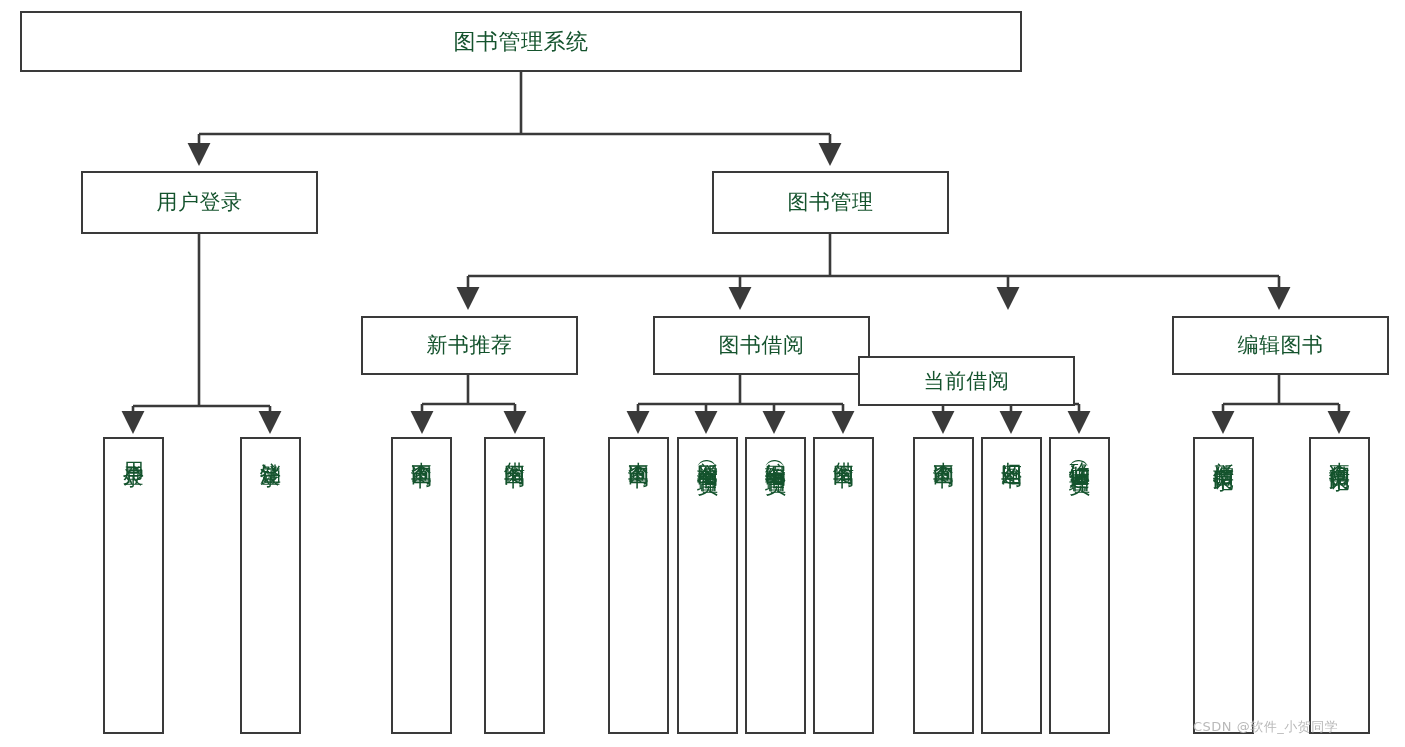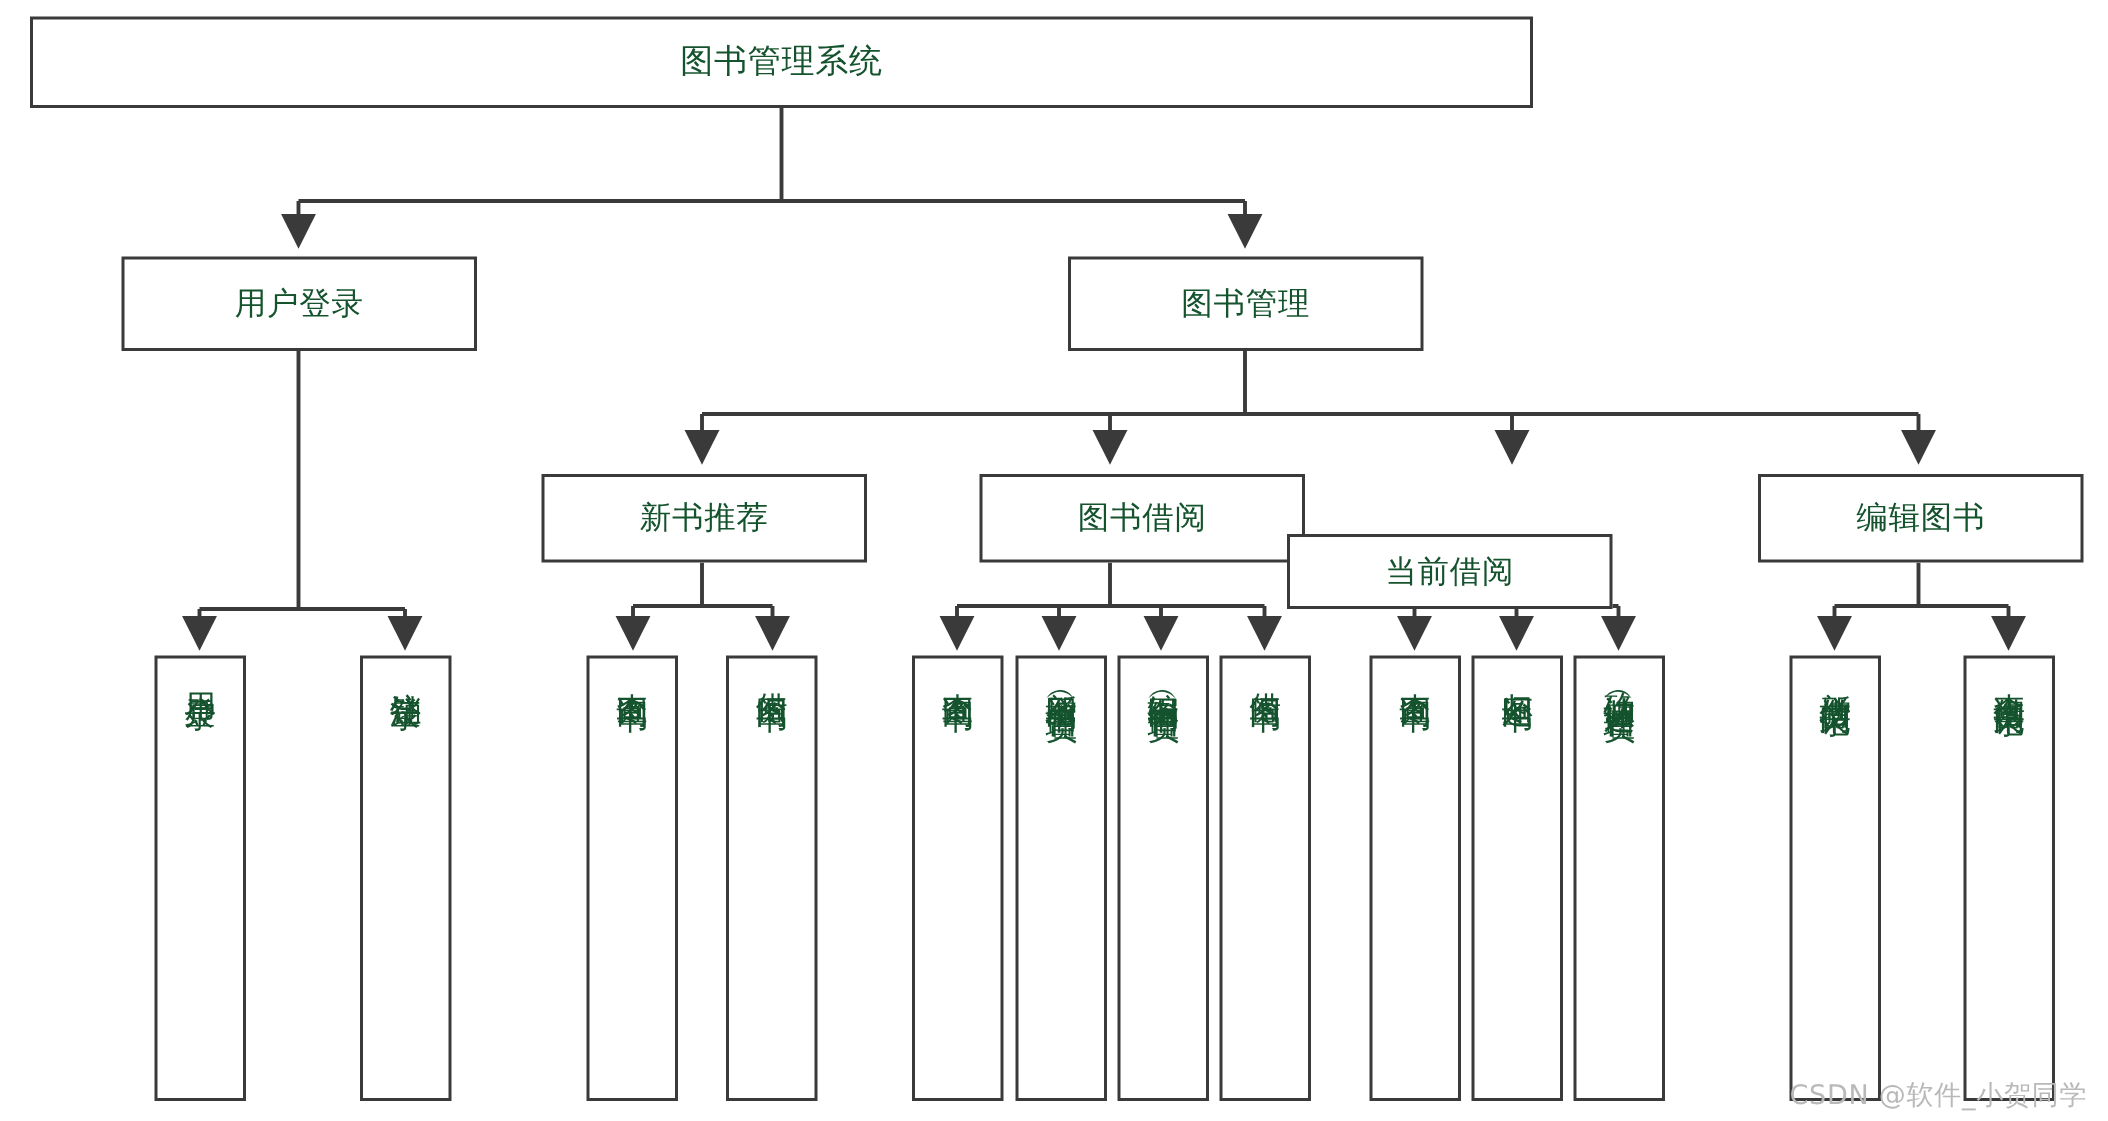--- a/index.html
+++ b/index.html
@@ -58,21 +58,21 @@
   .node.vert .lbl {
     writing-mode: vertical-rl;
     text-orientation: upright;
     font-size: 21px;
     letter-spacing: 2px;
     line-height: 1.05;
     white-space: nowrap;
   }
   .watermark {
     position: absolute;
-    font-size: 18px;
+    font-size: 13px;
     color: #b9b9b9;
     white-space: nowrap;
     letter-spacing: 0.5px;
   }
 </style>
 </head>
 <body>
 
 <div id="canvas">
 

